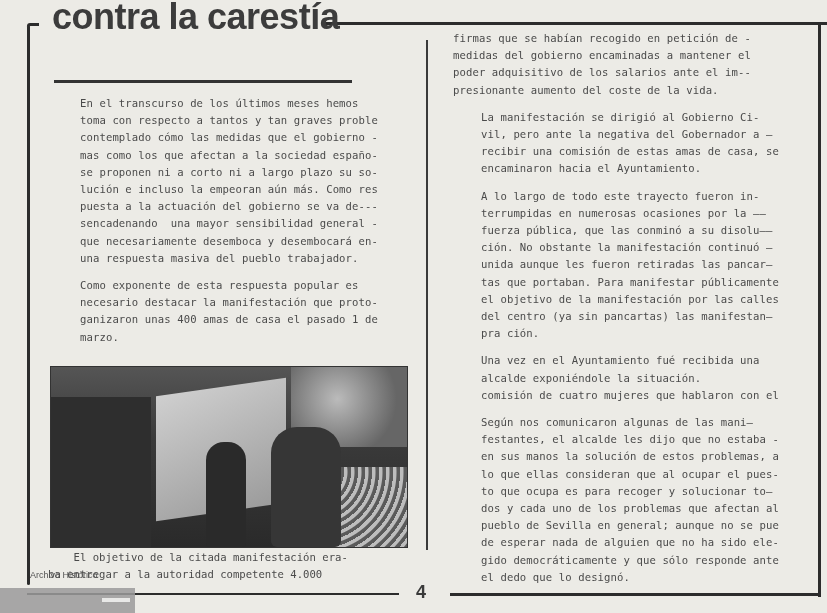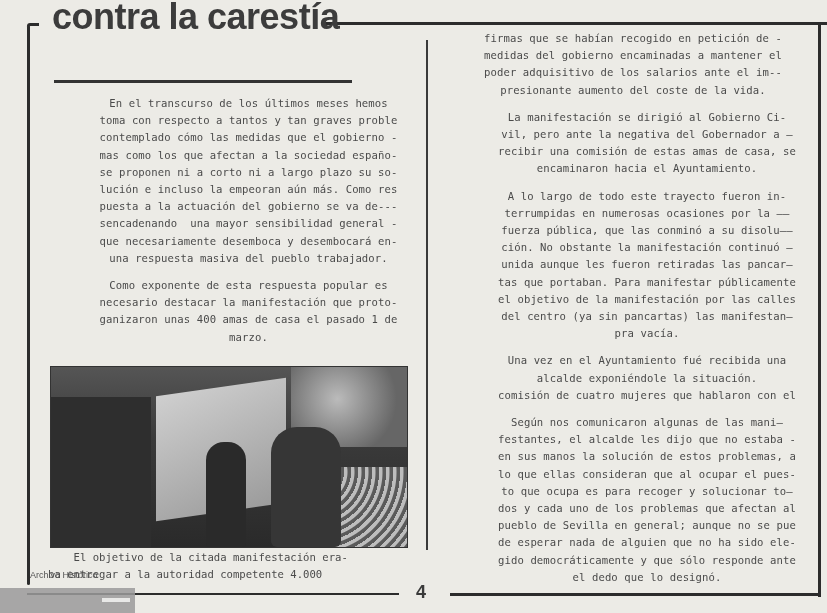--- a/index.html
+++ b/index.html
@@ -9,21 +9,21 @@
   .title-rule-right{position:absolute;left:323px;top:22px;width:505px;height:3px;background:#2c2c2c;}
   .frame-right{position:absolute;left:818px;top:22px;width:3px;height:575px;background:#2c2c2c;border-radius:0 6px 0 0;}
   .frame-right-bottom{position:absolute;left:450px;top:593px;width:371px;height:3px;background:#2c2c2c;border-radius:0 0 8px 0;}
   .left-bottom-rule{position:absolute;left:27px;top:593px;width:372px;height:2px;background:#2c2c2c;}
   .col-divider{position:absolute;left:426px;top:40px;width:2px;height:510px;background:#3a3a3a;}
   .title{position:absolute;left:52px;top:0px;font-family:"Liberation Sans","DejaVu Sans",sans-serif;font-weight:bold;font-size:36px;line-height:34px;color:#3c3c3c;letter-spacing:-0.5px;}
   .title div{white-space:nowrap;}
   .title-underline{position:absolute;left:54px;top:80px;width:298px;height:3px;background:#333;}
   .col{position:absolute;font-size:10.6px;line-height:17.2px;color:#4a4a4a;letter-spacing:0.1px;}
   .col p{margin:0 0 10px 0;text-indent:28px;}
-  .col .line{white-space:pre;display:block;text-align:center;}
+  .col .line{white-space:pre;display:block;}
   .left-col{left:52px;top:95px;width:365px;}
   .right-col{left:453px;top:30px;width:360px;}
   .photo{position:absolute;left:50px;top:366px;width:356px;height:180px;background:linear-gradient(180deg,#555 0%,#3a3a3a 40%,#2a2a2a 100%);overflow:hidden;border:1px solid #333;}
   .photo .shop-window{position:absolute;left:105px;top:20px;width:130px;height:125px;background:linear-gradient(160deg,#cfcfcf,#9a9a9a);transform:skewY(-8deg);}
   .photo .awning{position:absolute;left:240px;top:0;width:116px;height:80px;background:radial-gradient(circle at 40% 40%,#bbb,#666 70%);}
   .photo .fruit{position:absolute;left:260px;top:100px;width:96px;height:80px;background:repeating-radial-gradient(circle at 5px 5px,#bdbdbd 0 3px,#5a5a5a 4px 7px);}
   .photo .woman1{position:absolute;left:155px;top:75px;width:40px;height:105px;background:#2a2a2a;border-radius:18px 18px 4px 4px;}
   .photo .woman2{position:absolute;left:220px;top:60px;width:70px;height:120px;background:#363636;border-radius:26px 26px 6px 6px;}
   .photo .left-dark{position:absolute;left:0;top:30px;width:100px;height:150px;background:#2e2e2e;}
   .caption{position:absolute;left:48px;top:549px;font-size:10.6px;line-height:17.2px;color:#4a4a4a;white-space:pre;}
@@ -94,21 +94,21 @@
   </p>
   <p>
     <span class="line">A lo largo de todo este trayecto fueron in-</span>
       <span class="line">terrumpidas en numerosas ocasiones por la ——</span>
       <span class="line">fuerza pública, que las conminó a su disolu——</span>
       <span class="line">ción. No obstante la manifestación continuó —</span>
       <span class="line">unida aunque les fueron retiradas las pancar—</span>
       <span class="line">tas que portaban. Para manifestar públicamente</span>
       <span class="line">el objetivo de la manifestación por las calles</span>
       <span class="line">del centro (ya sin pancartas) las manifestan—</span>
-      <span class="line">pra vacía.</span>
+      <span class="line">pra ción.</span>
   </p>
   <p>
     <span class="line">Una vez en el Ayuntamiento fué recibida una</span>
       <span class="line">alcalde exponiéndole la situación.</span>
       <span class="line">comisión de cuatro mujeres que hablaron con el</span>
   </p>
   <p>
     <span class="line">Según nos comunicaron algunas de las mani—</span>
       <span class="line">festantes, el alcalde les dijo que no estaba -</span>
       <span class="line">en sus manos la solución de estos problemas, a</span>

